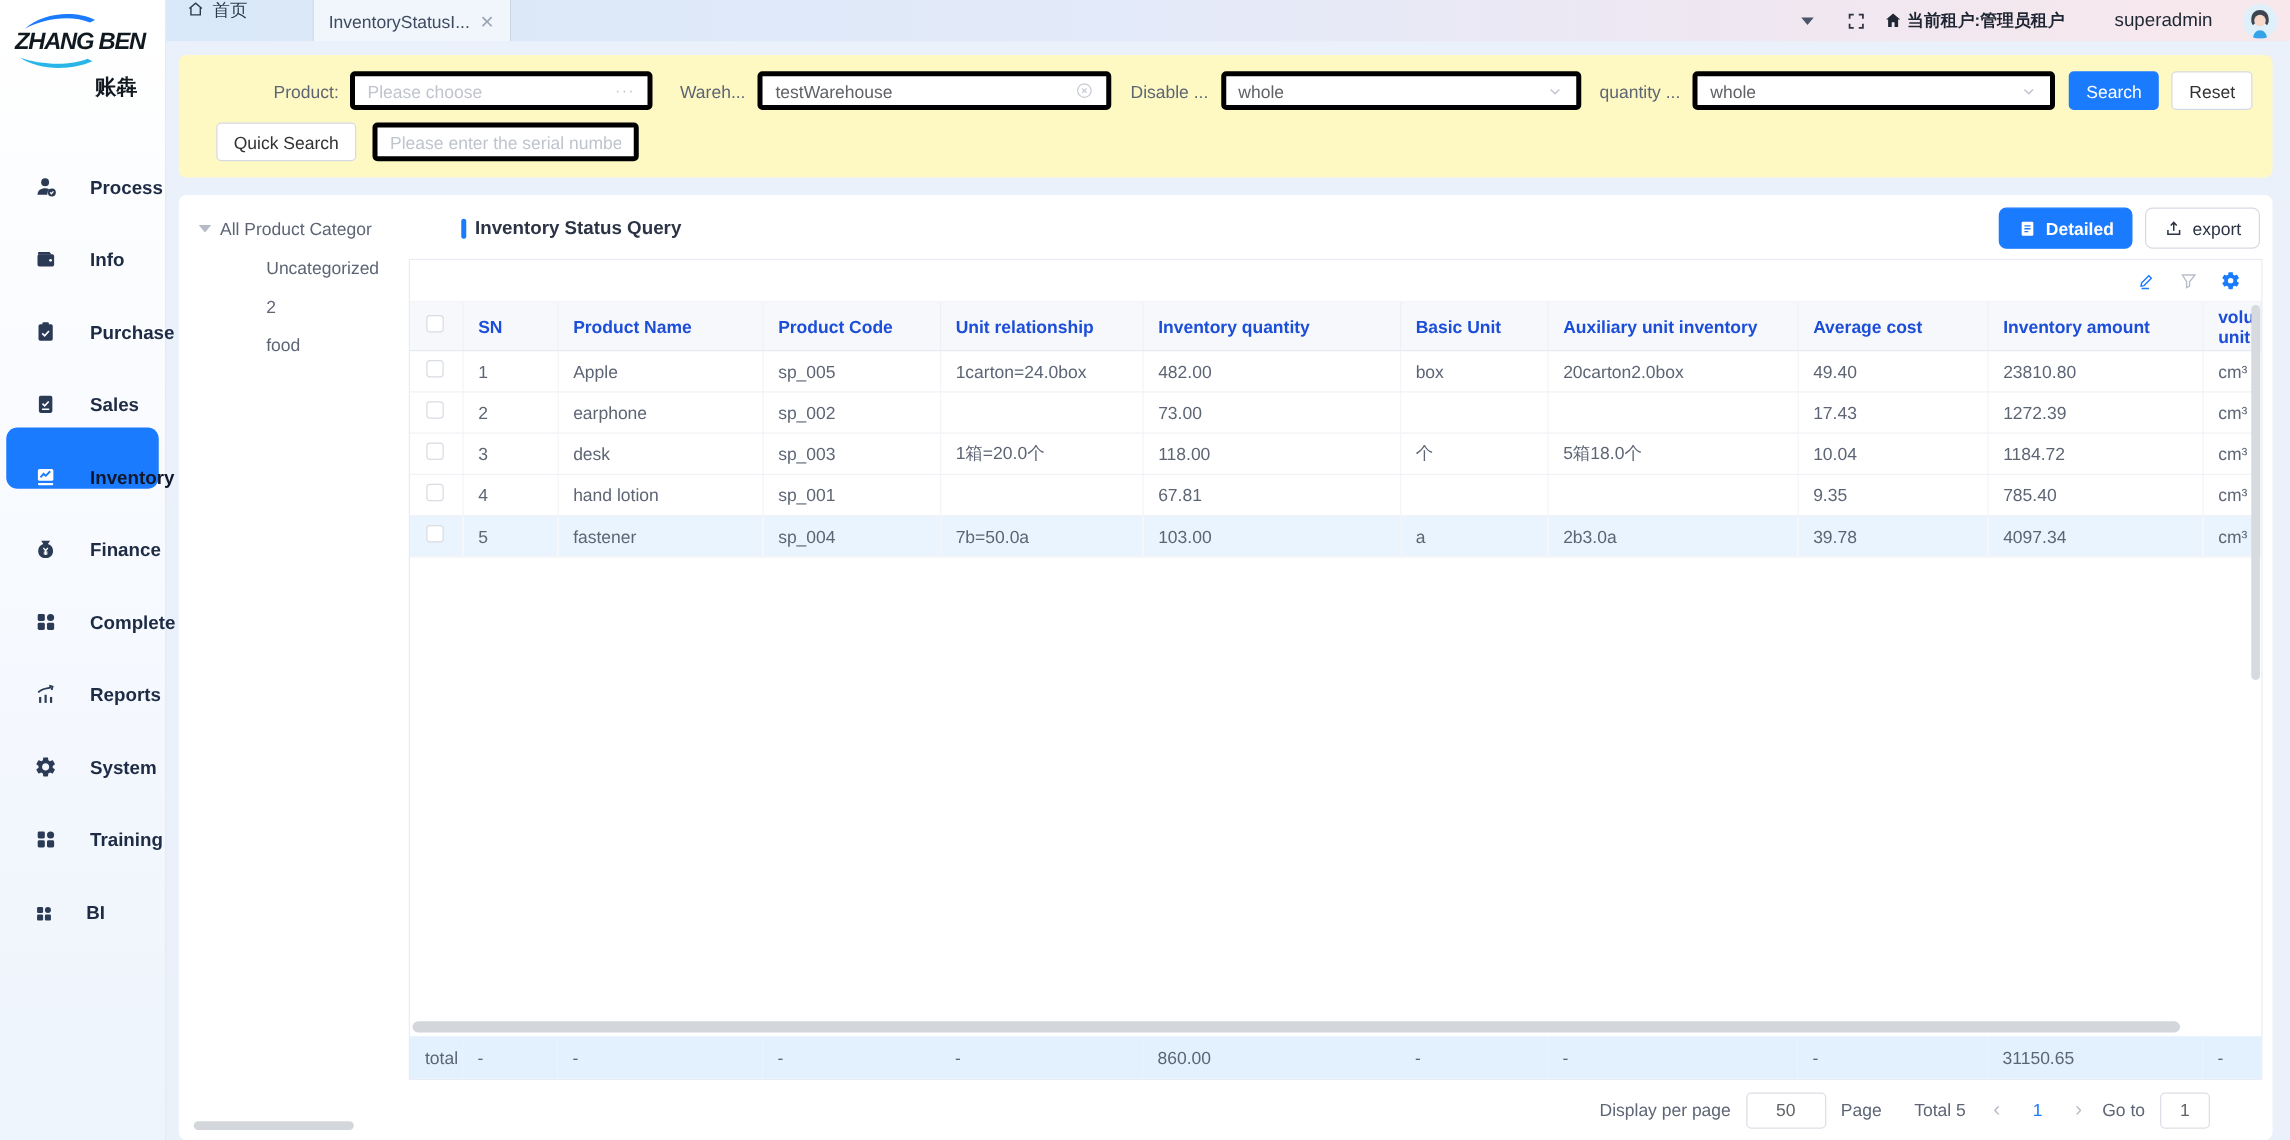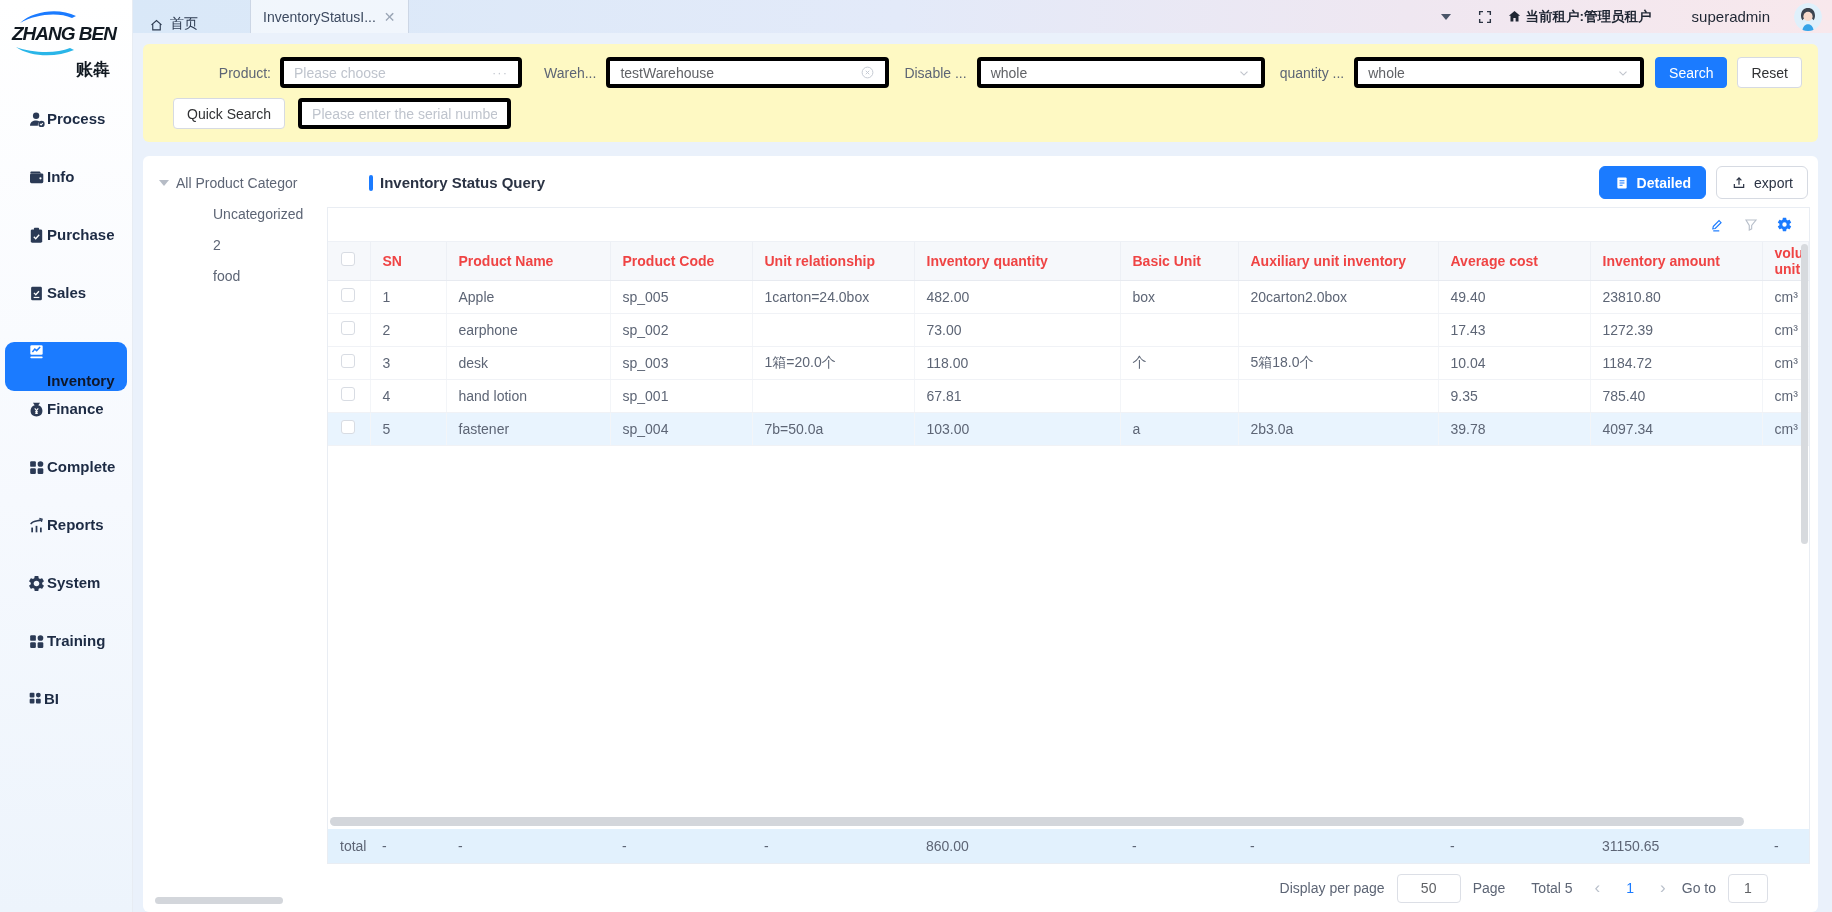--- a/index.html
+++ b/index.html
@@ -7,31 +7,31 @@
   body { display:flex; background:#eaf1fb; }
 
   
   .sidebar { width:133px; height:912px; background:linear-gradient(180deg,#ffffff 0%,#f6f9fe 55%,#edf4fc 100%);
              border-right:1px solid #e7ecf3; display:flex; flex-direction:column; flex-shrink:0; }
   .logo { padding:10px 8px 4px 12px; }
   .logo-swoosh { display:block; }
   .logo-zh { font-size:19px; font-weight:bold; font-style:italic; color:#101820; letter-spacing:-1px; line-height:1; }
   .logo-cn { font-size:17px; font-weight:bold; color:#101820; text-align:right; padding-right:14px; line-height:1.1; }
   .menu { margin-top:26px; display:flex; flex-direction:column; gap:9px; }
-  .menu-item { height:49px; display:flex; align-items:flex-start; gap:1px; padding-left:22px; margin:0 5px; border-radius:9px; cursor:pointer; }
+  .menu-item { height:49px; display:flex; align-items:flex-end; gap:26px; padding-left:22px; margin:0 5px; border-radius:9px; cursor:pointer; }
   .menu-item .mi { width:19px; height:19px; flex-shrink:0; }
   .menu-item .ml { font-size:15px; font-weight:bold; color:#1d2b44; white-space:nowrap; }
   .menu-item.active { background:#1b7bff; }
   .menu-item.active .ml { color:#0f172a;margin-top:30px; }
 
   
   .rightside { flex:1; display:flex; flex-direction:column; min-width:0; }
   .topbar { height:33px; background:linear-gradient(90deg,#d9e8f8 0%,#e3eaf9 45%,#efe7f1 75%,#f8e8ec 100%);
             display:flex; align-items:center; flex-shrink:0; }
-  .tab-home { display:flex; align-items:flex-end; gap:6px; padding:0 18px 0 16px; height:33px; font-size:14px; color:#2c3a50; cursor:pointer; }
+  .tab-home { display:flex; align-items:flex-start; gap:6px; padding:0 18px 0 16px; height:33px; font-size:14px; color:#2c3a50; cursor:pointer; }
   .tab-doc { display:flex; align-items:center; gap:8px; height:33px; padding:0 12px; background:rgba(255,255,255,.6);
              border-left:1px solid #ccd6e5; border-right:1px solid #ccd6e5; font-size:14px; color:#3d4a60; cursor:pointer; }
   .tab-close { color:#9aa5b5; font-size:14px; cursor:pointer; }
   .tb-spacer { flex:1; }
   .tb-caret { width:0; height:0; border-left:5px solid transparent; border-right:5px solid transparent; border-top:6px solid #4a5568; margin-right:26px; cursor:pointer; }
   .tb-fs { margin-right:14px; cursor:pointer; display:flex; }
   .tenant { display:flex; align-items:center; gap:4px; font-size:13.5px; color:#1f2633; font-weight:bold; margin-right:40px; }
   .tb-user { font-size:15px; color:#1f2633; margin-right:24px; }
   .avatar { width:28px; height:28px; border-radius:50%; overflow:hidden; margin-right:10px; cursor:pointer; flex-shrink:0; }
 
@@ -69,21 +69,21 @@
   .head-btns { display:flex; gap:10px; }
   .bigbtn { height:33px; border-radius:6px; display:inline-flex; align-items:center; gap:7px; padding:0 14px; font-size:14px; font-weight:bold; cursor:pointer; }
   .bb-blue { background:#1b7bff; color:#fff; border:1px solid #1b7bff; }
   .bb-plain { background:#fff; color:#2b3344; border:1px solid #d6dae2; }
 
   .table-wrap { border:1px solid #e9edf3; flex:1; display:flex; flex-direction:column; min-height:0; position:relative; }
   .t-toolbar { height:34px; display:flex; align-items:center; justify-content:flex-end; gap:17px; padding-right:16px; border-bottom:1px solid #eef1f6; flex-shrink:0; }
   .t-toolbar .ticon { cursor:pointer; display:flex; }
 
   table.grid { border-collapse:collapse; table-layout:fixed; width:100%; flex-shrink:0; }
-  table.grid th { background:#f6f8fb; height:38px; font-size:14px; font-weight:bold; color:#ef4444; text-align:left;
+  table.grid th { background:#f6f8fb; height:38px; font-size:14px; font-weight:bold; color:#1d4ed8; text-align:left;
                   padding:0 12px; border-bottom:1px solid #e7eaf0; border-right:1px solid #edf0f5; overflow:hidden; line-height:1.15; }
   table.grid td { height:33px; font-size:14px; color:#5d6575; padding:0 12px; border-bottom:1px solid #f0f2f6;
                   border-right:1px solid #f3f5f8; white-space:nowrap; overflow:hidden; }
   tr.hl td { background:#e9f4fe; }
   .cb { width:14px; height:14px; border:1px solid #d8dce3; border-radius:3px; background:#fff; display:inline-block; cursor:pointer; }
 
   .filler { flex:1; }
   .v-scroll { position:absolute; top:36px; right:1px; width:7px; height:300px; border-radius:4px; background:#d7dade; }
   .h-scroll { height:9px; margin:2px 6px 3px 2px; flex-shrink:0; }
   .h-thumb { height:9px; width:96%; border-radius:5px; background:#d3d6db; cursor:pointer; }

